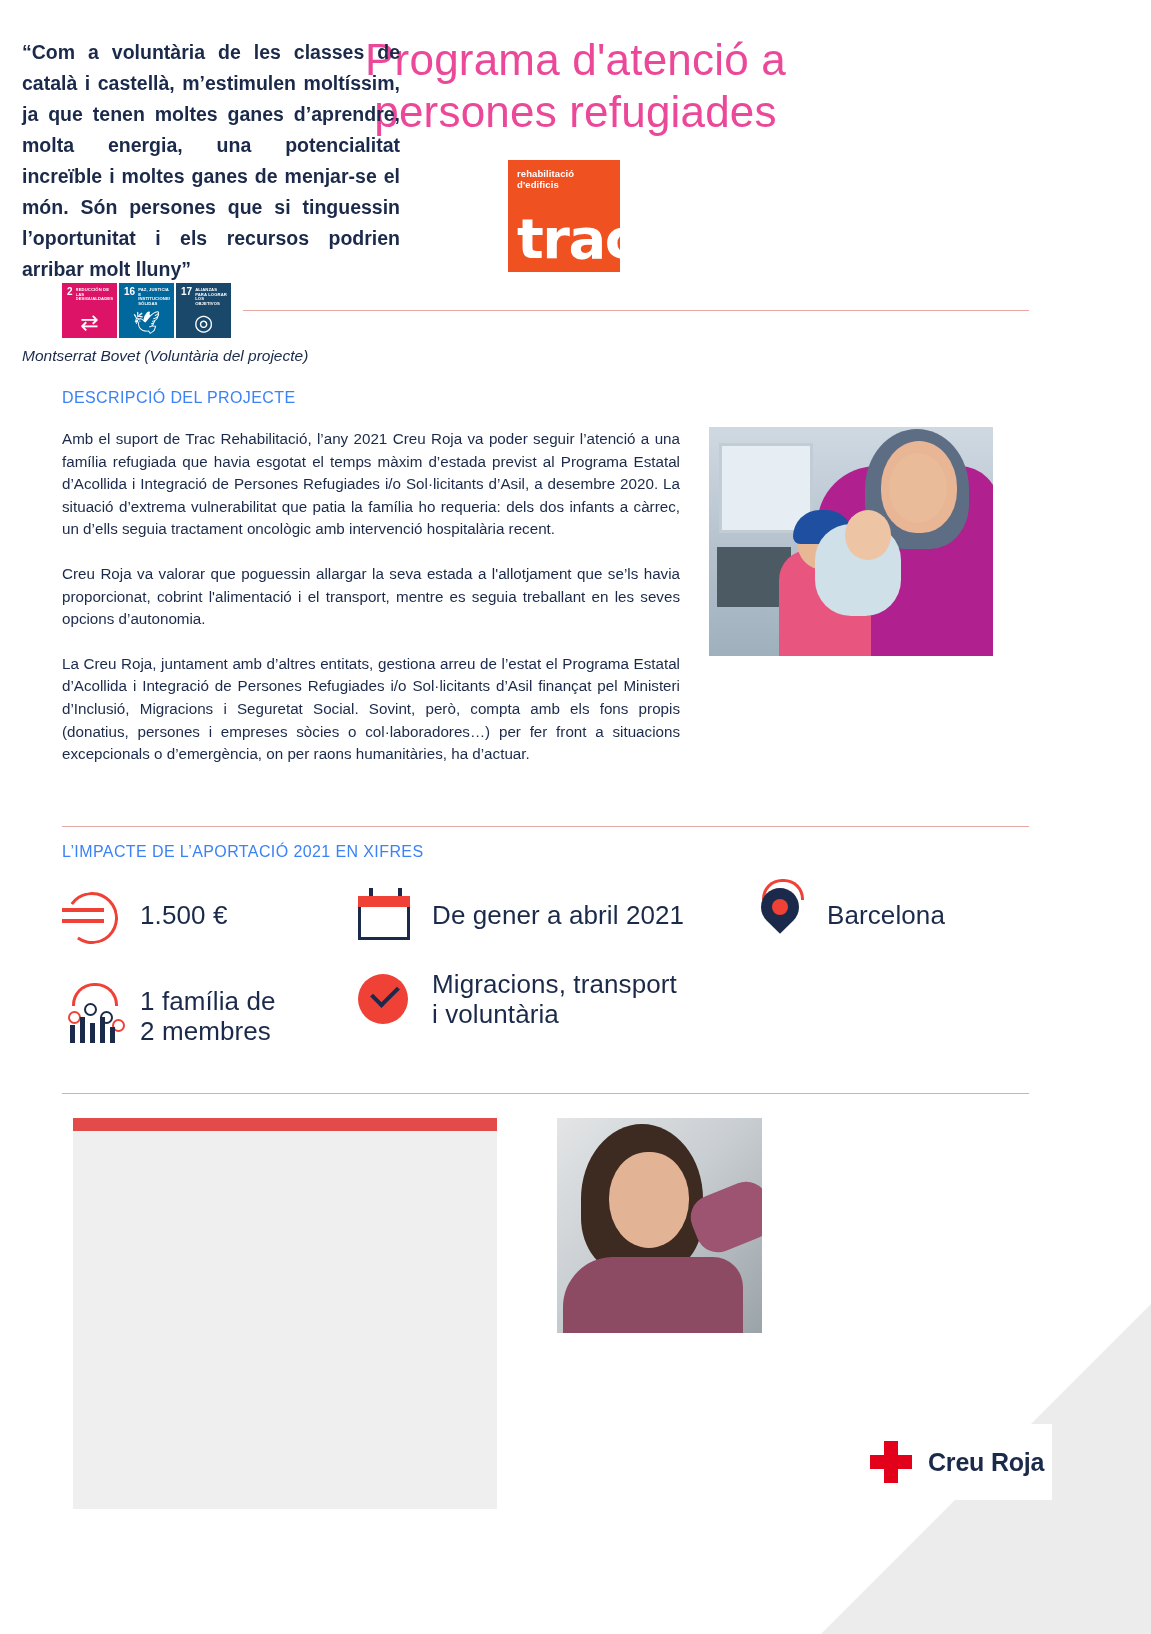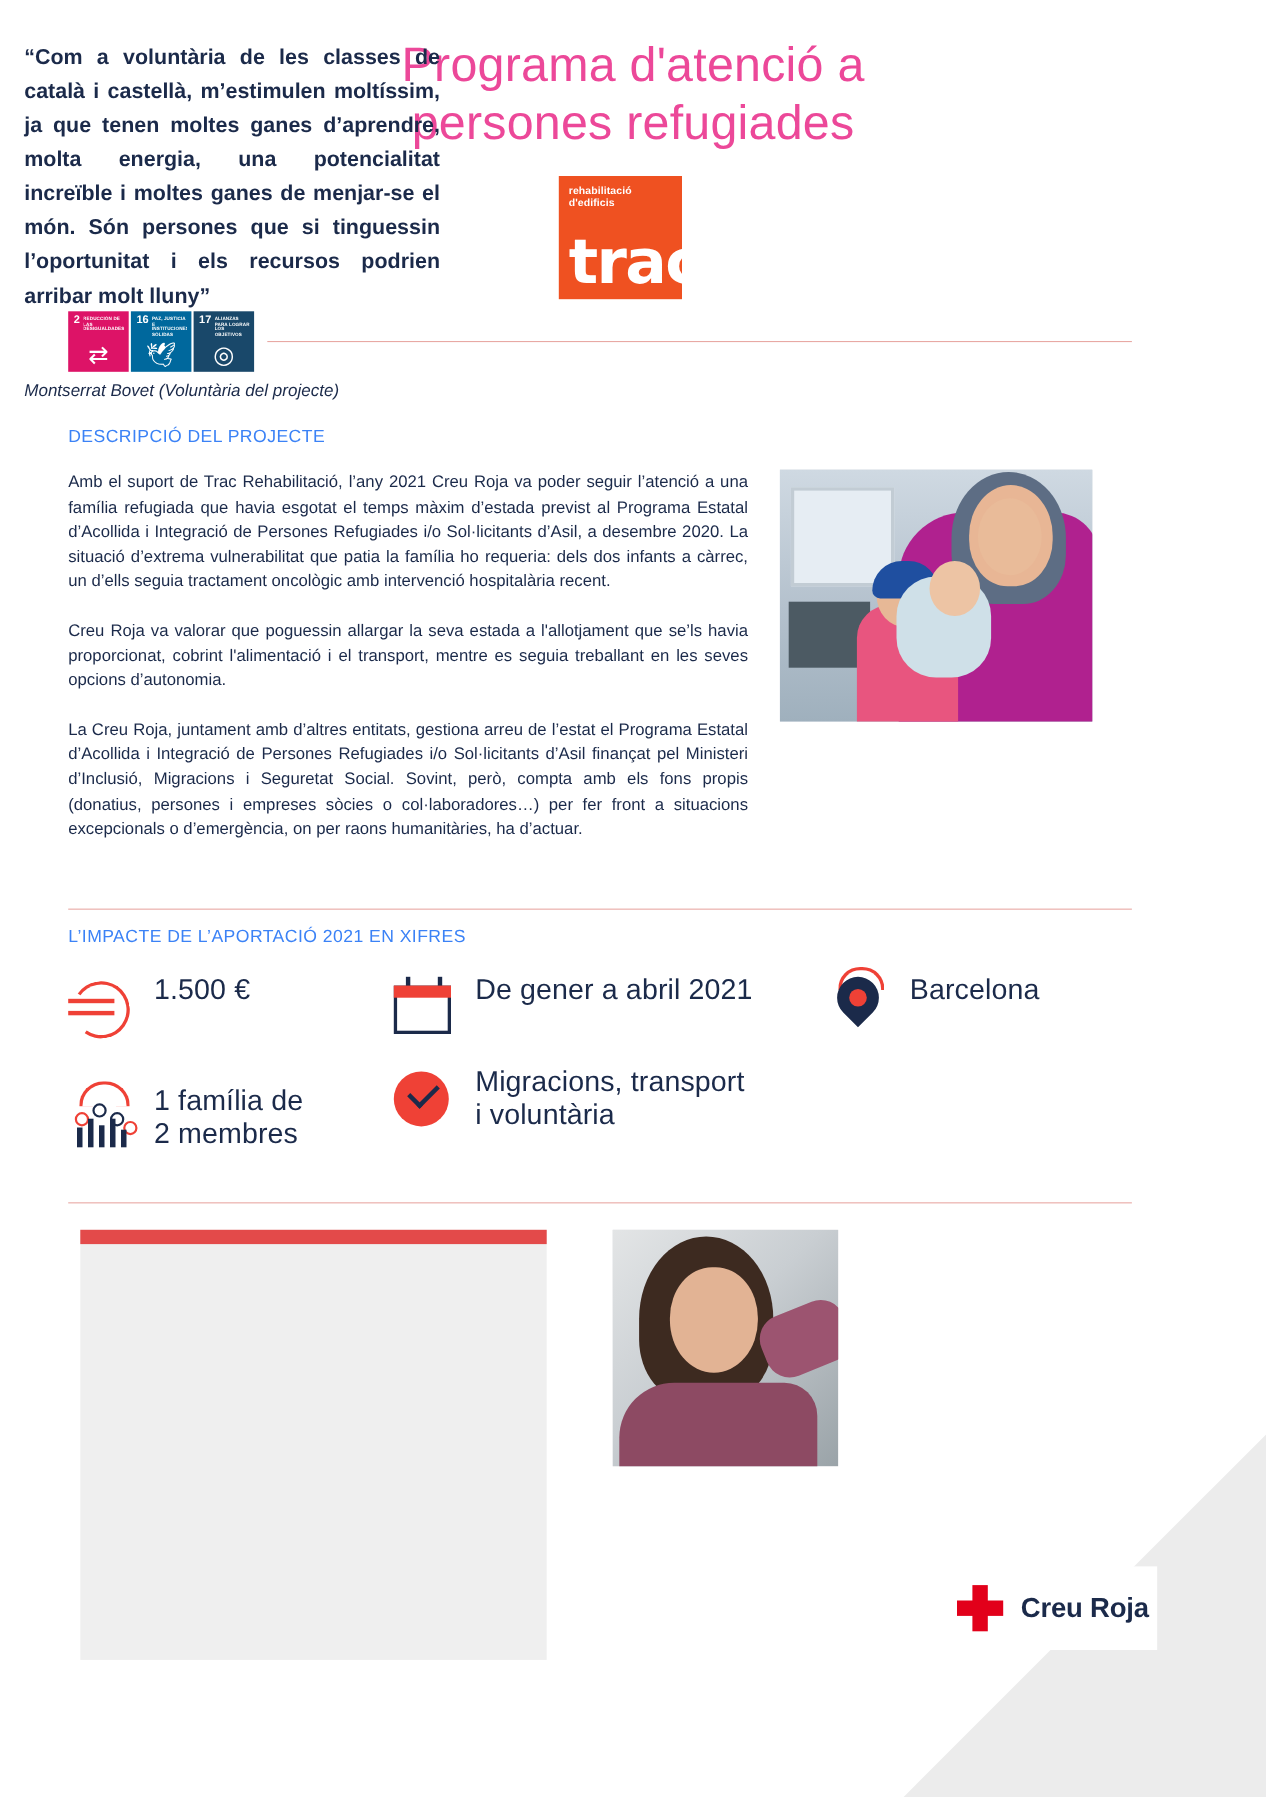--- a/index.html
+++ b/index.html
@@ -221,20 +221,21 @@
     top: 884px;
     left: 62px;
     width: 980px;
   }
   .stat-row {
     display: flex;
     align-items: flex-start;
   }
   .stat {
     display: flex;
+    align-items: center;
     gap: 16px;
   }
   .stat .ico {
     width: 62px;
     height: 62px;
     flex: 0 0 62px;
     position: relative;
   }
   .stat .txt {
     font-size: 26px;

